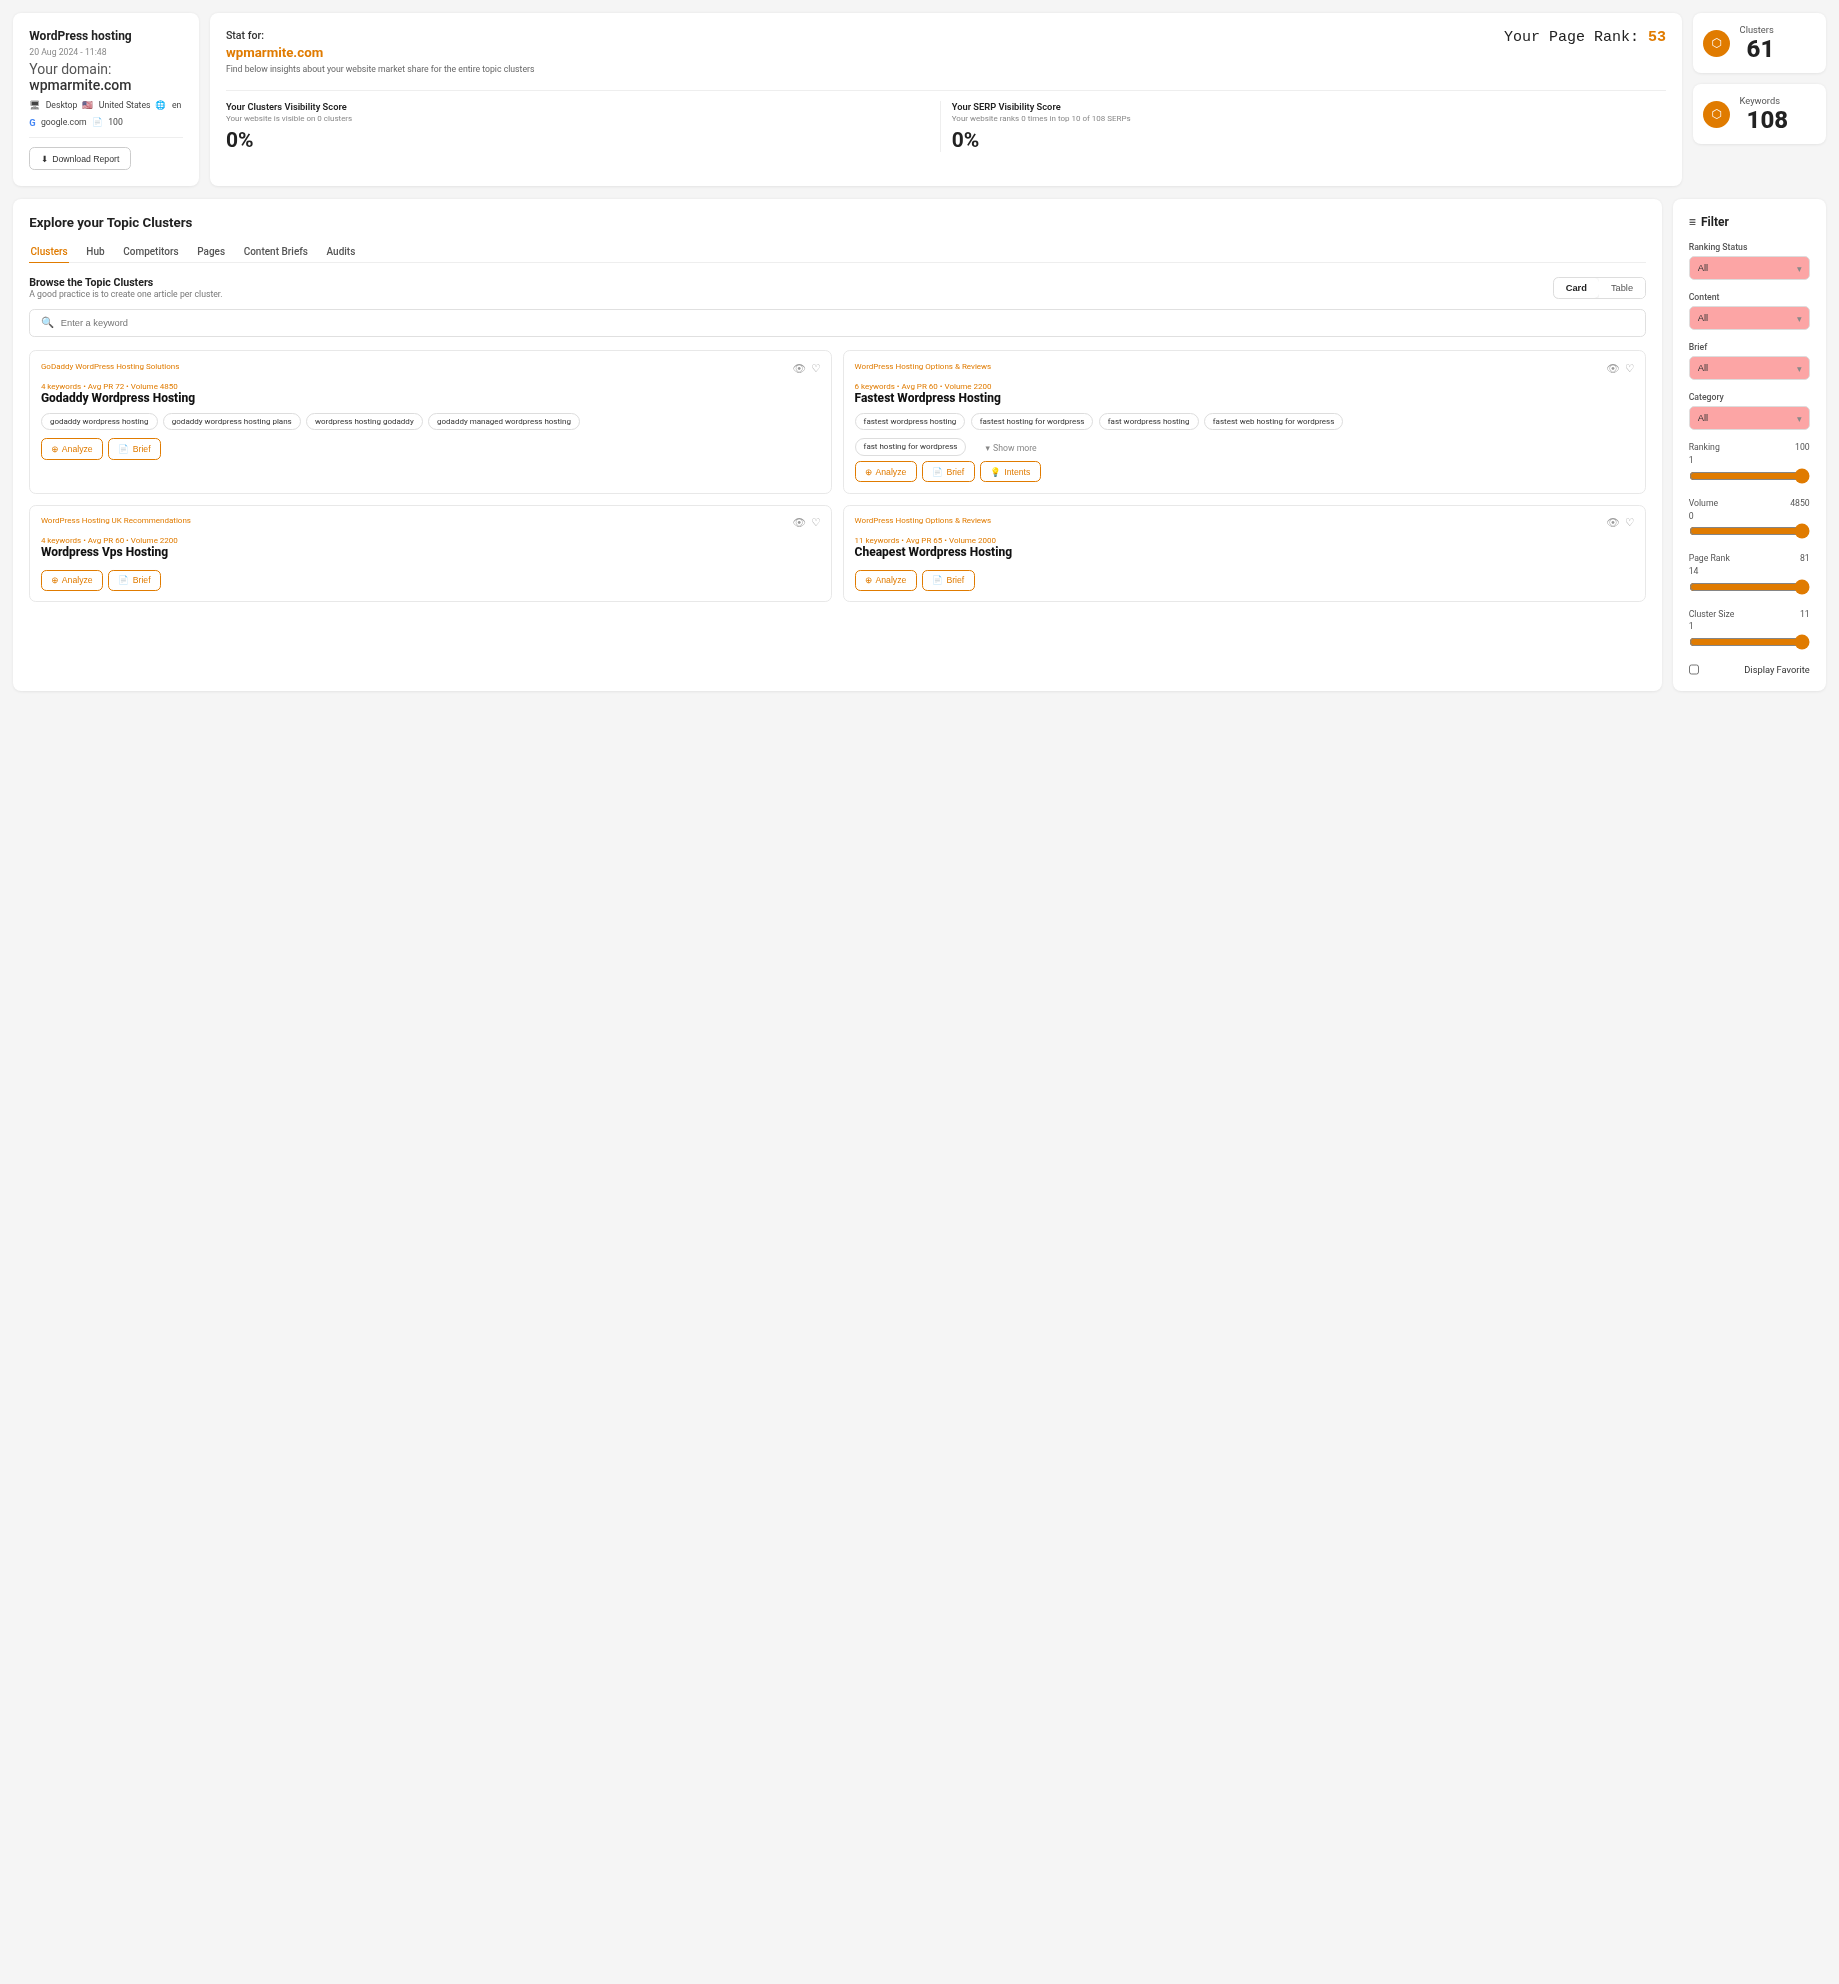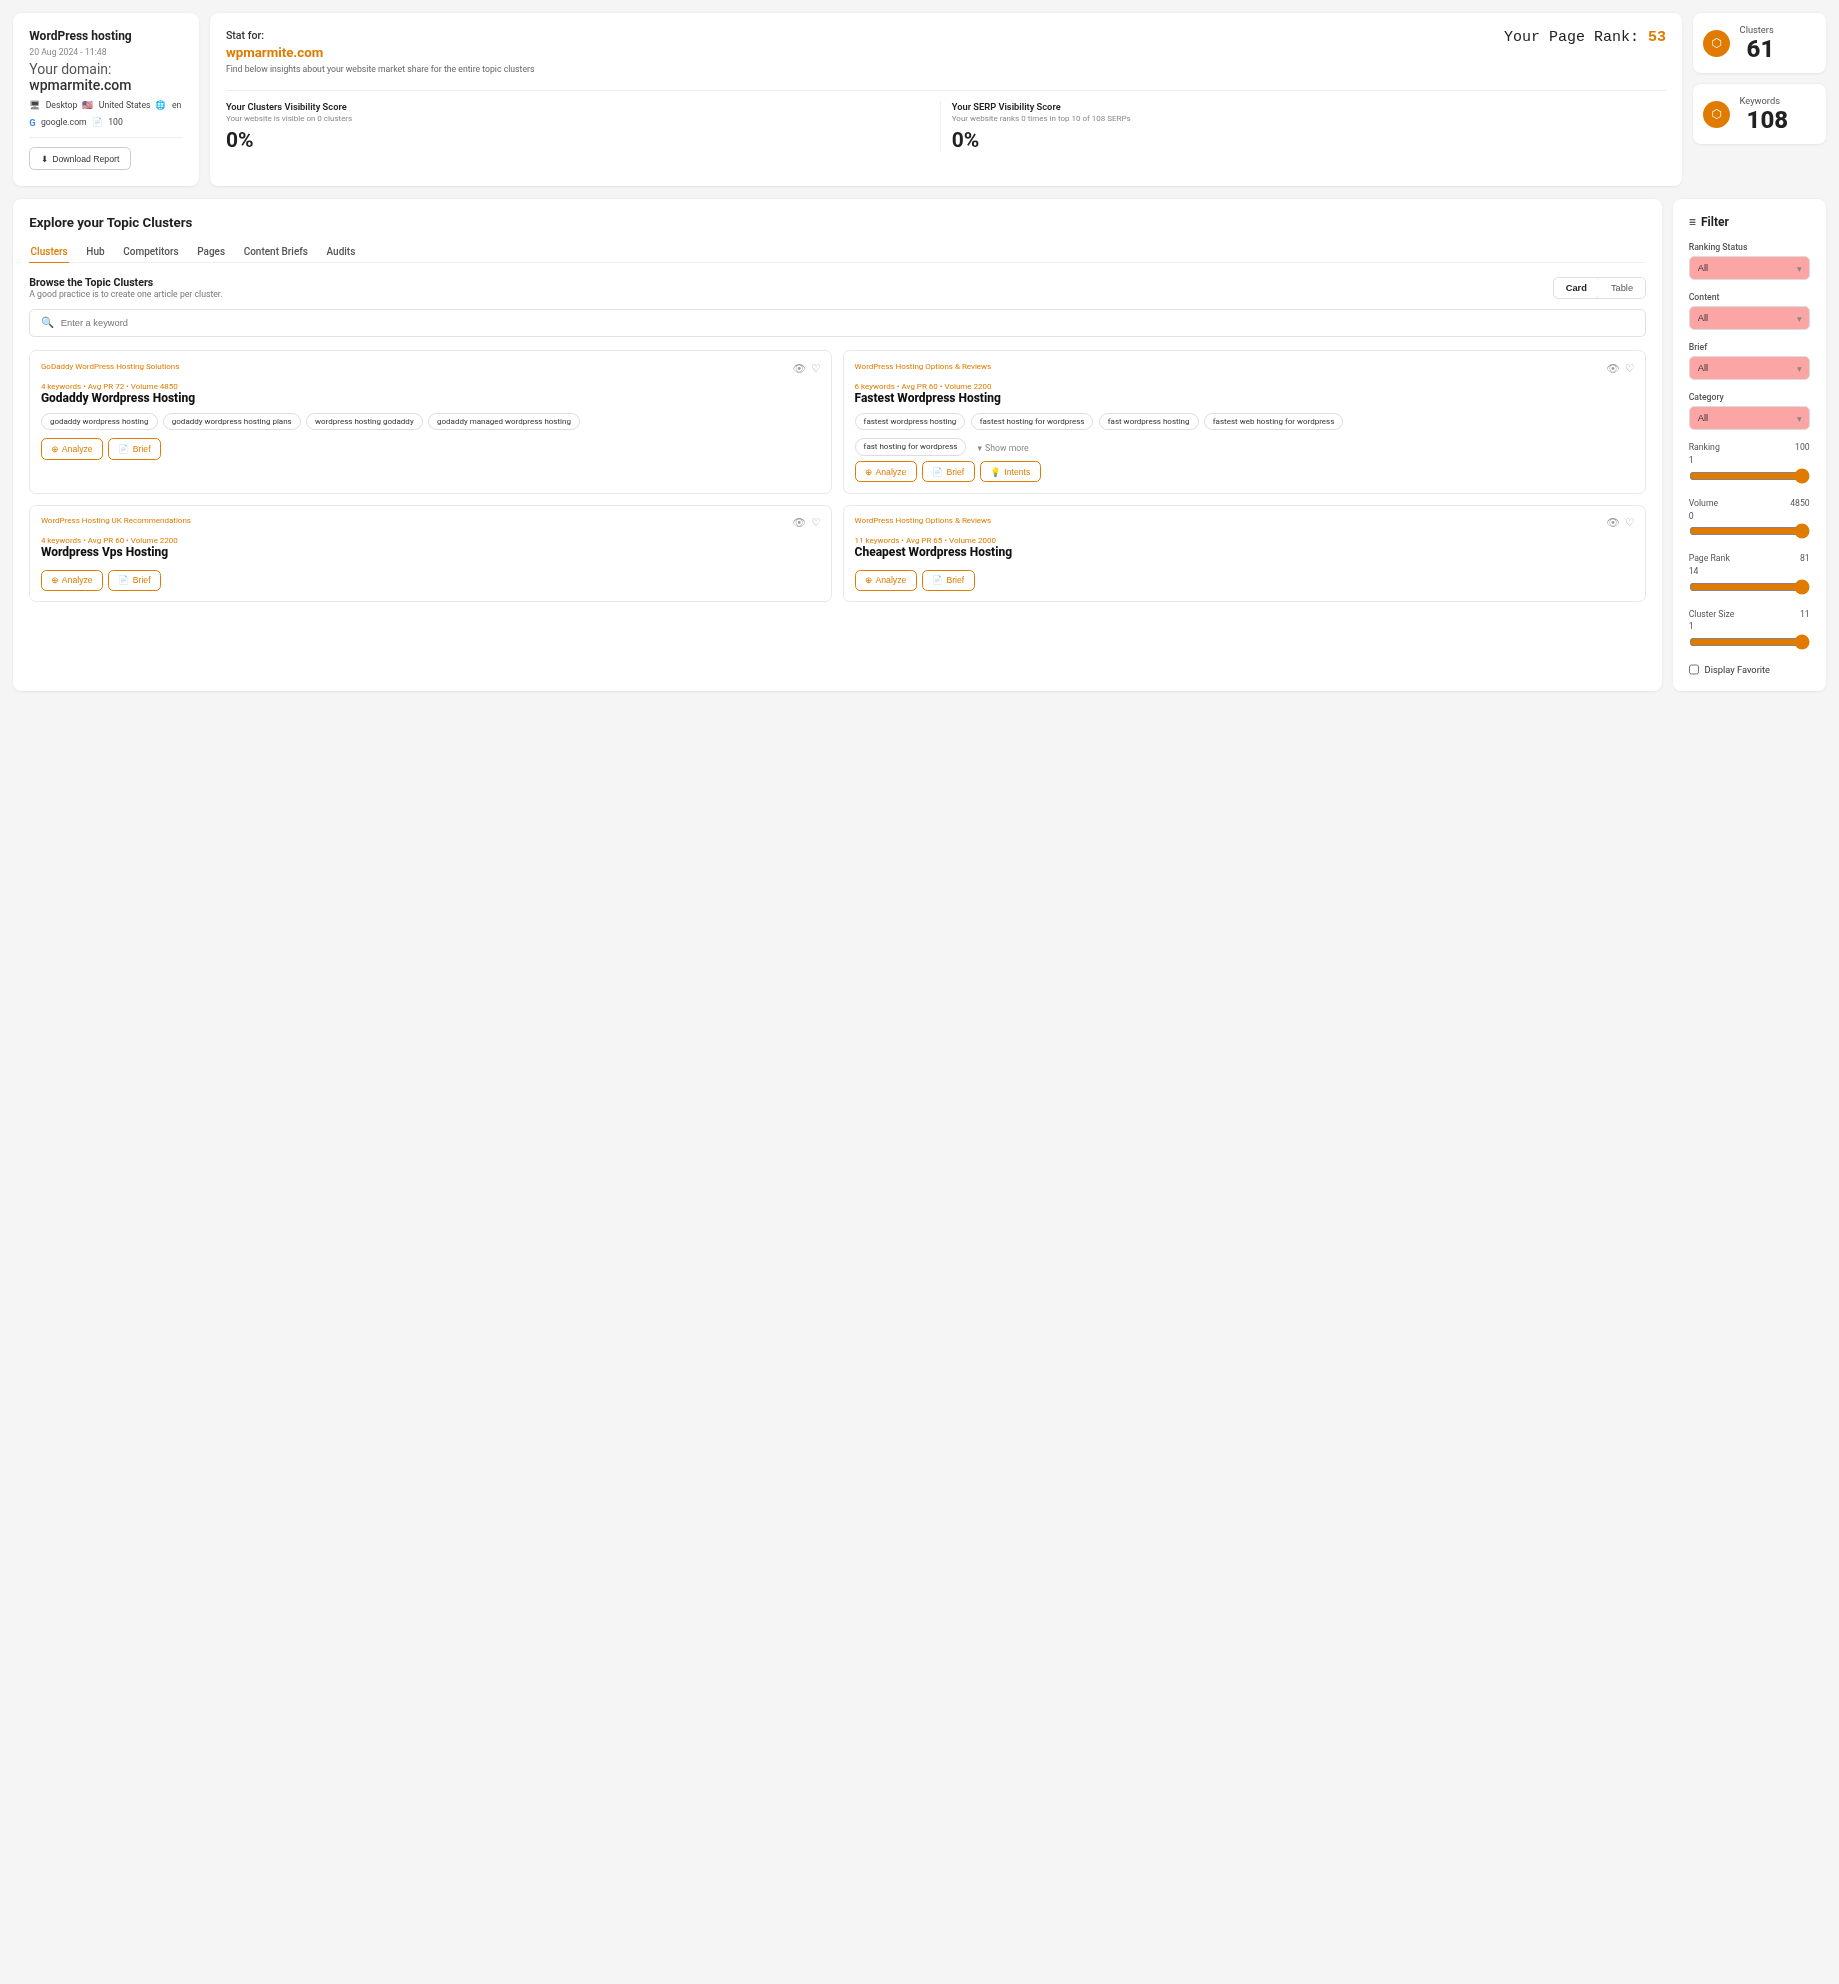--- a/index.html
+++ b/index.html
@@ -257,21 +257,21 @@
       align-items: center;
       gap: 3.3px;
       color: #888;
       font-size: 8.7px;
       cursor: pointer;
       margin-top: 1.3px;
     }
     .keyword-row-last {
       display: flex;
       align-items: center;
-      gap: 11px;
+      gap: 19px;
       flex-wrap: wrap;
     }
 
     
     .filter-panel {
       flex: 0 0 153px;
       background: #fff;
       border-radius: 8px;
       padding: 16px;
       box-shadow: 0 0.7px 2.7px rgba(0,0,0,0.07);
@@ -325,20 +325,21 @@
       font-size: 8.7px;
       color: #555;
       margin-bottom: 2.7px;
     }
 
     .checkbox-row {
       display: flex;
       align-items: center;
       gap: 5.3px;
       margin-top: 10.6px;
+      justify-content: space-between;
     }
     .checkbox-row input[type=checkbox] { width: 10.6px; height: 10.6px; }
     .checkbox-label { font-size: 9.3px; color: #333; }
 
     .cluster-meta { font-size: 8px; color: #e07b00; }
   </style>
 </head>
 <body>
 
 <div class="top-section">

